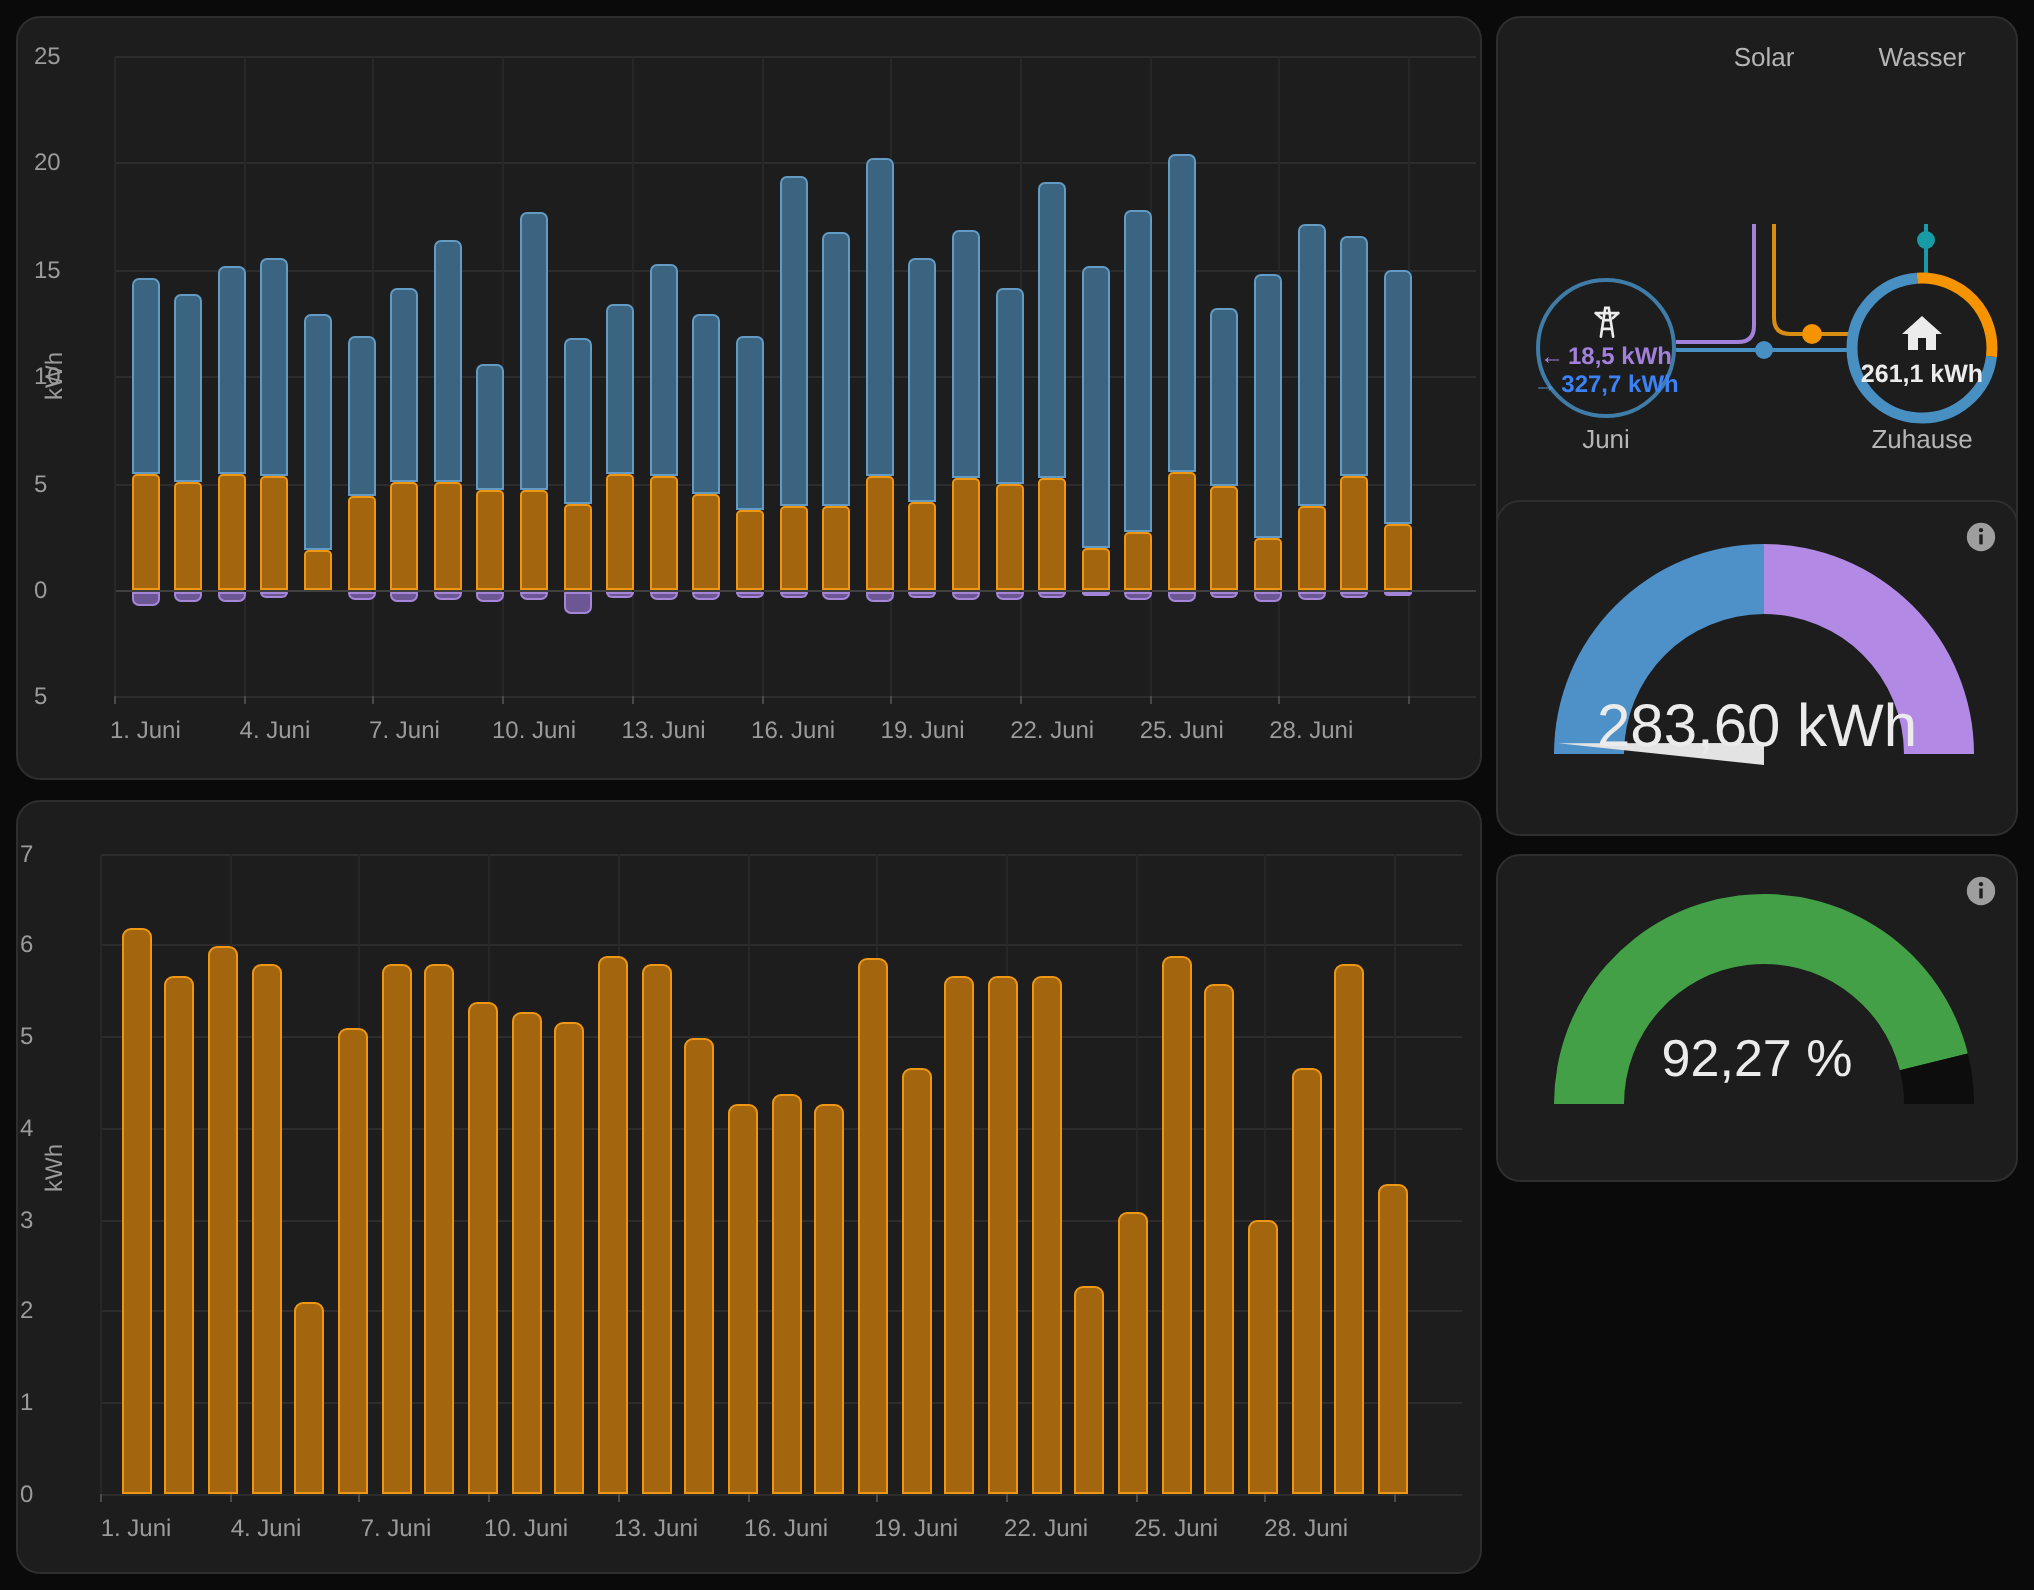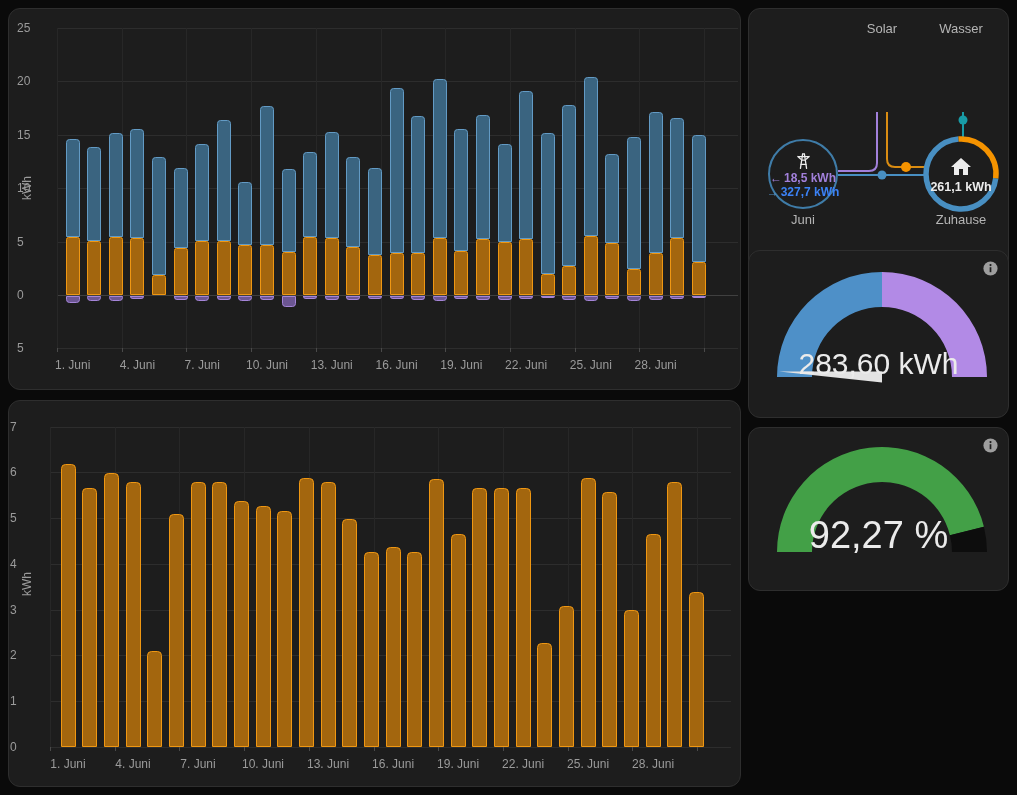--- a/index.html
+++ b/index.html
@@ -36,21 +36,21 @@
   .node .val{font-size:12.5px;font-weight:bold;color:#ececec;white-space:nowrap}
   .node-netz{width:70px;height:70px}
   .node-netz .row{font-size:12px;font-weight:bold;white-space:nowrap;line-height:13px}
   .node-netz .arrow{margin-right:2px;font-weight:normal}
   .nlabel{position:absolute;width:120px;text-align:center;font-size:13px;color:#b5b5b5}
 
   
   .gauge-svg{position:absolute;left:0;top:0}
   .gauge-value{position:absolute;left:0;width:100%;text-align:center;color:#ebebeb;white-space:nowrap}
   #card-gauge-grid .gauge-value{top:96px;font-size:30px}
-  #card-gauge-solar .gauge-value{top:86px;font-size:38px}
+  #card-gauge-solar .gauge-value{top:86px;font-size:26px}
   .gauge-label{position:absolute;left:0;width:100%;text-align:center;font-size:16px;color:#e8e8e8}
   #card-gauge-grid .gauge-label{top:135px}
   #card-gauge-solar .gauge-label{top:131px}
   .info-icon{position:absolute;top:9px;right:9px;width:17px;height:17px;cursor:pointer}
 </style>
 </head>
 <body>
 
 <section class="card" id="card-top">
   <div class="axis-title-y">kWh</div>

